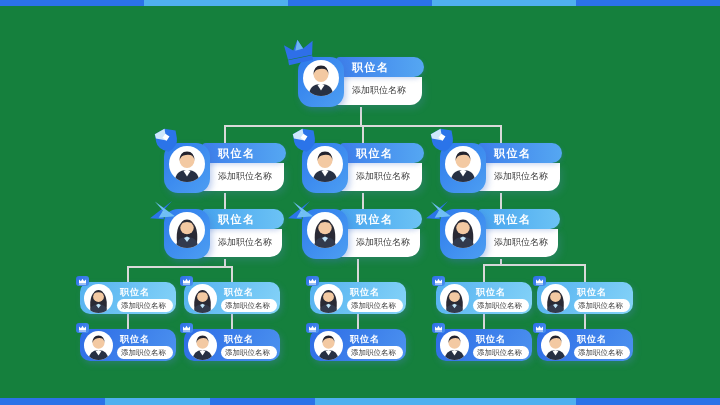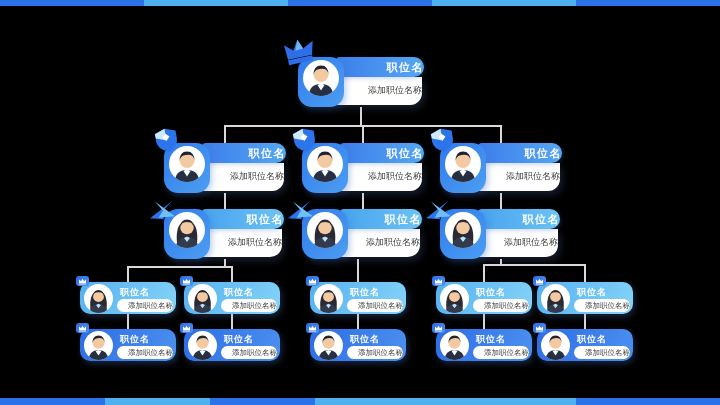--- a/index.html
+++ b/index.html
@@ -1,17 +1,17 @@
 <!DOCTYPE html>
 <html><head>
 <meta charset="utf-8">
 <style>
   html,body{margin:0;padding:0;background:#fff;}
-  .stage{position:relative;width:720px;height:405px;background:#000000;overflow:hidden;
-         font-family:"Liberation Sans","DejaVu Sans",sans-serif;text-align:right;}
+  .stage{position:relative;width:720px;height:405px;background:#15803d;overflow:hidden;
+         font-family:"Liberation Sans","DejaVu Sans",sans-serif;}
 
   
   .bar{position:absolute;left:0;width:720px;}
   .bar-top{top:0;height:6px;
     background:linear-gradient(90deg,#2b72e8 0 144px,#4fb0ef 144px 288px,#2b72e8 288px 432px,#4fb0ef 432px 576px,#2b72e8 576px 720px);}
   .bar-bottom{bottom:0;height:7px;
     background:linear-gradient(90deg,#2b72e8 0 105px,#4fb0ef 105px 210px,#2b72e8 210px 315px,#4fb0ef 315px 576px,#2b72e8 576px 720px);}
 
   
   .vl,.hl{position:absolute;background:#d9d9d9;}

